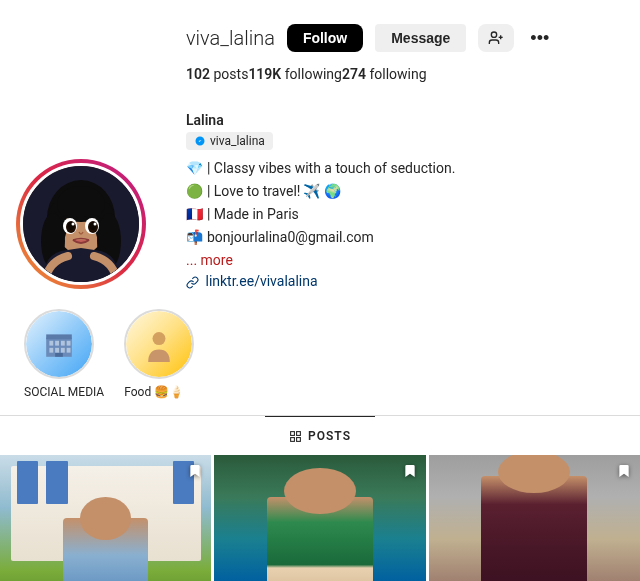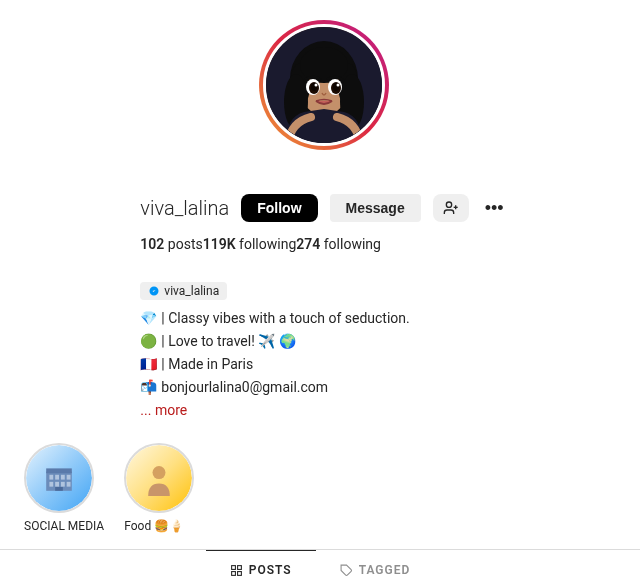--- a/index.html
+++ b/index.html
@@ -8,25 +8,24 @@
       background: #fff;
       width: 640px;
       min-height: 581px;
       overflow-x: hidden;
       font-size: 14px;
       color: #262626;
     }
 
     
     .profile-header {
-      padding: 20px 24px 0 32px;
+      padding: 20px 24px 0 16px;
       display: flex;
       gap: 40px;
-      align-items: center;
-      flex-direction: column;
+      align-items: flex-end;
     }
 
     .avatar-container {
       position: relative;
       width: 130px;
       height: 130px;
       flex-shrink: 0;
     }
     .avatar-ring {
       width: 130px;
@@ -361,36 +360,44 @@
         <strong>119K</strong>
         <span>following</span>
       </span>
       <span class="stat-item">
         <strong>274</strong>
         <span>following</span>
       </span>
     </div>
 
     
+    <div class="display-name">Lalina</div>
 
     
     <div class="verified-badge">
       <svg width="12" height="12" viewBox="0 0 24 24" fill="#0095f6">
         <path d="M9 12l2 2 4-4m6 2a9 9 0 11-18 0 9 9 0 0118 0z"></path>
       </svg>
       <span>viva_lalina</span>
     </div>
 
     
     <div class="bio-text">💎 | Classy vibes with a touch of seduction.</div>
     <div class="bio-text">🟢 | Love to travel! ✈️ 🌍</div>
     <div class="bio-text">🇫🇷 | Made in Paris</div>
     <div class="bio-text">📬 bonjourlalina0@gmail.com</div>
     <div class="bio-text">
       <span class="more-link">... more</span>
+    </div>
+    <div>
+      <svg width="13" height="13" viewBox="0 0 24 24" fill="none" stroke="#00376b" stroke-width="2" style="display:inline;vertical-align:middle;margin-right:3px">
+        <path d="M10 13a5 5 0 0 0 7.54.54l3-3a5 5 0 0 0-7.07-7.07l-1.72 1.71"></path>
+        <path d="M14 11a5 5 0 0 0-7.54-.54l-3 3a5 5 0 0 0 7.07 7.07l1.71-1.71"></path>
+      </svg>
+      <a class="bio-link" href="#">linktr.ee/vivalalina</a>
     </div>
   </div>
 </div>
 
 <div class="highlights-section">
   <div class="highlight-item">
     <div class="highlight-ring">
       <div class="highlight-social-bg">
         <svg width="32" height="32" viewBox="0 0 100 100">
           <rect x="10" y="30" width="80" height="60" fill="#6b8cba"></rect>
@@ -427,27 +434,20 @@
 <div class="tabs-section">
   <div class="tab-item active">
     <svg width="13" height="13" viewBox="0 0 24 24" fill="none" stroke="currentColor" stroke-width="2">
       <rect x="3" y="3" width="7" height="7"></rect>
       <rect x="14" y="3" width="7" height="7"></rect>
       <rect x="3" y="14" width="7" height="7"></rect>
       <rect x="14" y="14" width="7" height="7"></rect>
     </svg>
     <span>POSTS</span>
   </div>
-  <div class="tab-item">
-    <svg width="13" height="13" viewBox="0 0 24 24" fill="none" stroke="currentColor" stroke-width="2">
-      <path d="M20.59 13.41l-7.17 7.17a2 2 0 0 1-2.83 0L2 12V2h10l8.59 8.59a2 2 0 0 1 0 2.82z"></path>
-      <line x1="7" y1="7" x2="7.01" y2="7"></line>
-    </svg>
-    <span>TAGGED</span>
-  </div>
 </div>
 
 <div class="posts-grid">
 
   <div class="grid-post">
     <div style="width:100%;height:100%;background:linear-gradient(180deg,#c9dce8 0%,#a8c8d8 15%,#8fbbd0 25%,#7aac3a 55%,#5a8a2a 70%,#4a7a1a 85%,#3a6a0a 100%);position:relative;">
 
       <div style="position:absolute;top:5%;left:5%;right:5%;height:45%;background:linear-gradient(180deg,#f5f0e8 0%,#e8e0d0 100%);border-radius:2px;"></div>
       <div style="position:absolute;top:3%;left:8%;width:10%;height:20%;background:#4a7abf;border-radius:1px;"></div>
       <div style="position:absolute;top:3%;left:22%;width:10%;height:20%;background:#4a7abf;border-radius:1px;"></div>

